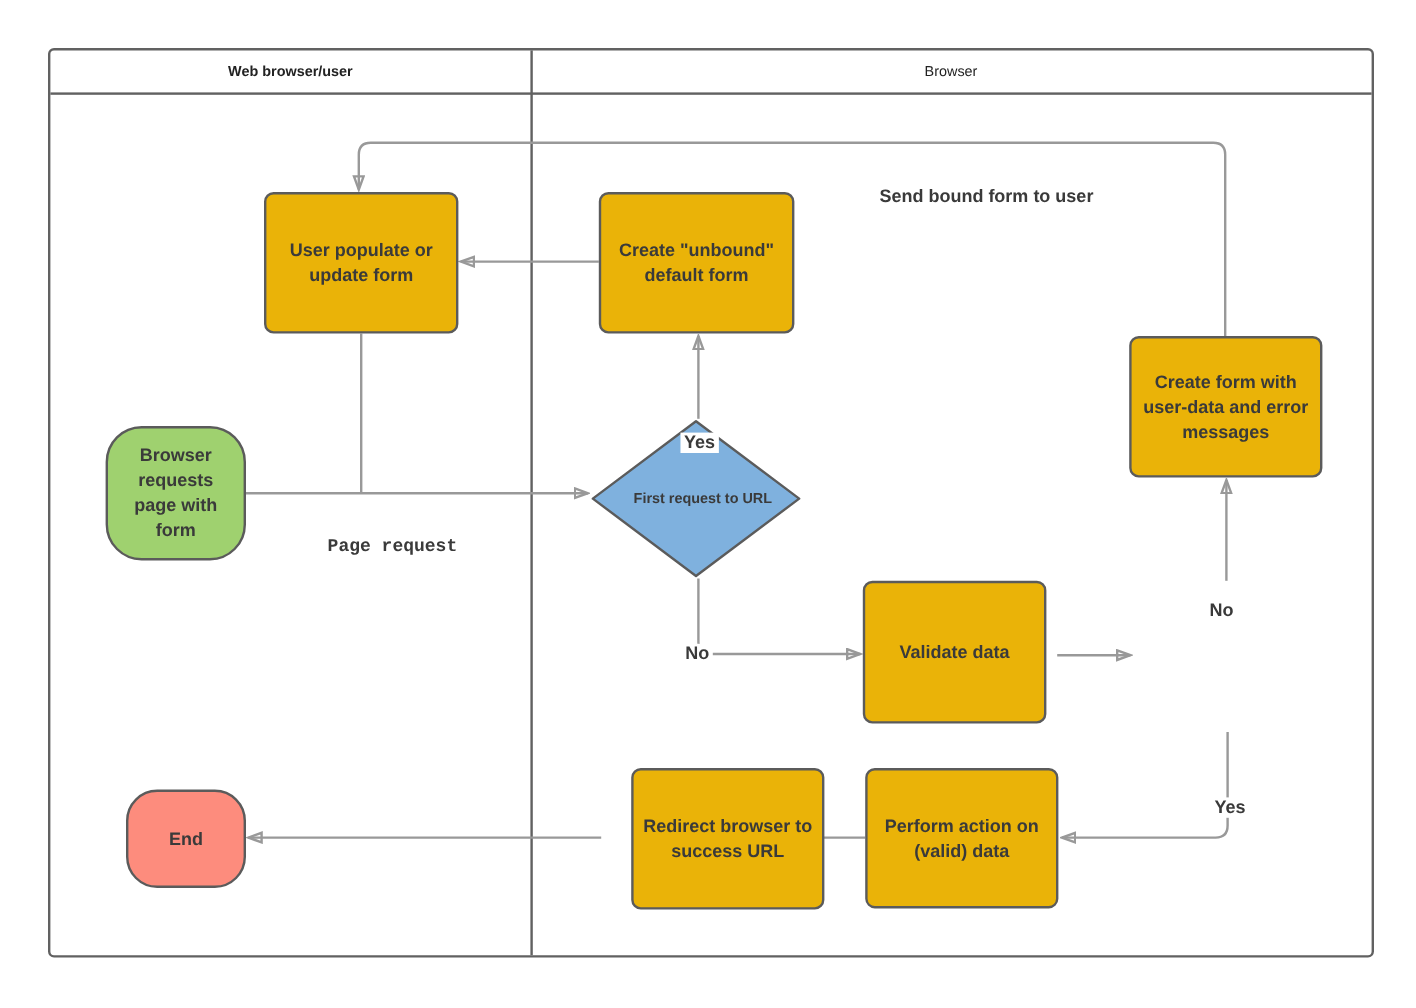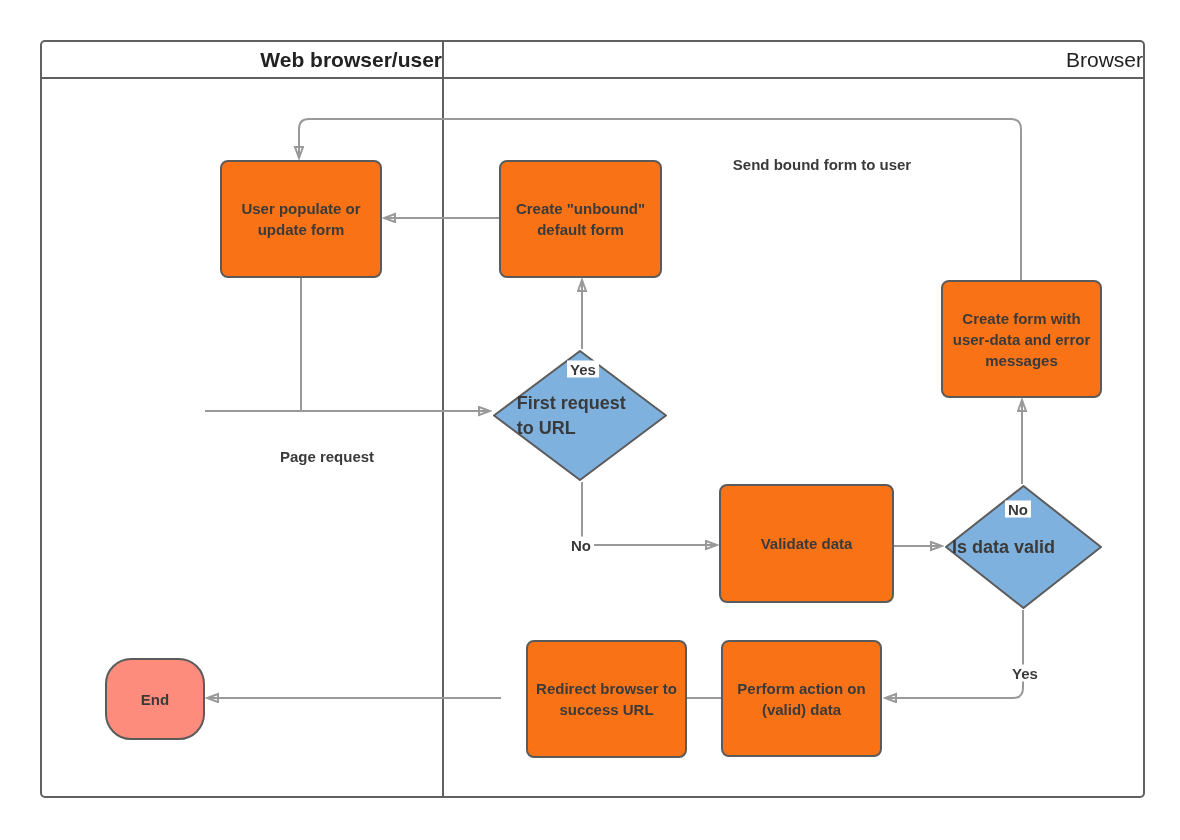--- a/index.html
+++ b/index.html
@@ -12,40 +12,40 @@
     position:absolute;left:40px;top:40px;width:1105px;height:758px;
     border:2px solid #616161;border-radius:5px;box-sizing:border-box;background:#ffffff;
   }
   .lane-divider{
     position:absolute;left:400px;top:0;bottom:0;width:0;border-left:2px solid #616161;
   }
   .header-sep{
     position:absolute;left:0;right:0;top:35px;height:0;border-top:2px solid #616161;
   }
   .lane-header{
-    position:absolute;top:0;height:35px;line-height:35px;text-align:right;
-    font-size:21px;color:#222;
+    position:absolute;top:0;height:35px;line-height:35px;text-align:center;
+    font-size:12px;color:#222;
   }
   .lane-header.browser{left:0;width:400px;font-weight:bold;}
   .lane-header.server{left:400px;width:701px;font-weight:normal;}
   
   svg.edges{position:absolute;left:0;top:0;width:1180px;height:840px;pointer-events:none;}
   svg.edges path{fill:none;stroke:#999999;stroke-width:2;}
   
   .node{
     position:absolute;display:flex;align-items:center;justify-content:center;
     text-align:center;font-weight:bold;font-size:15px;line-height:1.4;
-    box-sizing:border-box;background:#f97316;border:2px solid #5b5b5b;
+    box-sizing:border-box;background:#eab308;border:2px solid #5b5b5b;
     border-radius:8px;padding:6px 8px;color:#3a3a3a;
   }
   .node.term-start{background:#9fd16f;border-radius:30px;}
   .node.term-end{background:#fd8c7d;border-radius:26px;}
   .diamond{
     position:absolute;display:flex;align-items:center;justify-content:center;
-    text-align:left;font-weight:bold;font-size:18px;line-height:1.35;color:#3a3a3a;
+    text-align:right;font-weight:bold;font-size:12px;line-height:1.35;color:#3a3a3a;
   }
   .diamond svg{position:absolute;left:0;top:0;width:100%;height:100%;}
   .diamond .diamond-text{position:relative;width:72%;}
   
   .edge-label{
     position:absolute;transform:translate(-50%,-50%);
     background:#ffffff;padding:0 3px;font-weight:bold;font-size:15px;
     white-space:nowrap;color:#3a3a3a;margin-top:45px;
   }
 </style>
@@ -77,63 +77,60 @@
     <path d="M582,349 L582,280" marker-end="url(#arrow)"></path>
     <path d="M582,482 L582,535 Q582,545 592,545 L717,545" marker-end="url(#arrow)"></path>
     <path d="M881,546 L942,546" marker-end="url(#arrow)"></path>
     <path d="M1022,484 L1022,400" marker-end="url(#arrow)"></path>
     <path d="M1021,280 L1021,129 Q1021,119 1011,119 L309,119 Q299,119 299,129 L299,158" marker-end="url(#arrow)"></path>
     <path d="M1023,610 L1023,688 Q1023,698 1013,698 L885,698" marker-end="url(#arrow)"></path>
     <path d="M721,698 L664,698" marker-end="url(#arrow)"></path>
     <path d="M501,698 L207,698" marker-end="url(#arrow)"></path>
   </svg>
 
+  <div class="node term-start" style="left:88px;top:355px;width:117px;height:112px;">
+    <span>Browser requests page with form</span>
+  </div>
 
   <div class="node" style="left:220px;top:160px;width:162px;height:118px;">
     <span>User populate or update form</span>
   </div>
 
   <div class="node" style="left:499px;top:160px;width:163px;height:118px;">
     <span>Create "unbound" default form</span>
   </div>
 
   <div class="diamond" style="left:492px;top:349px;width:176px;height:133px;">
     <svg viewBox="0 0 176 133">
       <polygon points="88,2 174,66.5 88,131 2,66.5" fill="#7fb1de" stroke="#5b5b5b" stroke-width="2" stroke-linejoin="round"></polygon>
     </svg>
     <span class="diamond-text">First request to URL</span>
   </div>
 
-  <div class="node" style="left:719px;top:484px;width:175px;height:119px;">
+  <div class="node" style="left:719px;top:484px;width:153px;height:119px;">
     <span>Validate data</span>
   </div>
 
-  <div class="diamond" style="left:944px;top:484px;width:159px;height:126px;">
-    <svg viewBox="0 0 159 126">
-      <polygon points="79.5,2 157,63 79.5,124 2,63" fill="#7fb1de" stroke="#5b5b5b" stroke-width="2" stroke-linejoin="round"></polygon>
-    </svg>
-    <span class="diamond-text" style="width:90%;">Is data valid</span>
-  </div>
 
   <div class="node" style="left:721px;top:640px;width:161px;height:117px;">
     <span>Perform action on (valid) data</span>
   </div>
 
   <div class="node" style="left:941px;top:280px;width:161px;height:118px;">
     <span>Create form with user-data and error messages</span>
   </div>
 
   <div class="node" style="left:526px;top:640px;width:161px;height:118px;">
     <span>Redirect browser to success URL</span>
   </div>
 
   <div class="node term-end" style="left:105px;top:658px;width:100px;height:82px;align-items:center;">
     <span>End</span>
   </div>
 
-  <div class="edge-label" style="left:327px;top:411px;">Page request</div>
+  <div class="edge-label" style="left:327px;top:411px;font-family:Liberation Mono, monospace;">Page request</div>
   <div class="edge-label" style="left:583px;top:324px;">Yes</div>
   <div class="edge-label" style="left:581px;top:500px;">No</div>
   <div class="edge-label" style="left:822px;top:119px;">Send bound form to user</div>
   <div class="edge-label" style="left:1018px;top:464px;">No</div>
   <div class="edge-label" style="left:1025px;top:628px;">Yes</div>
 
 </div>
 
 </body></html>

